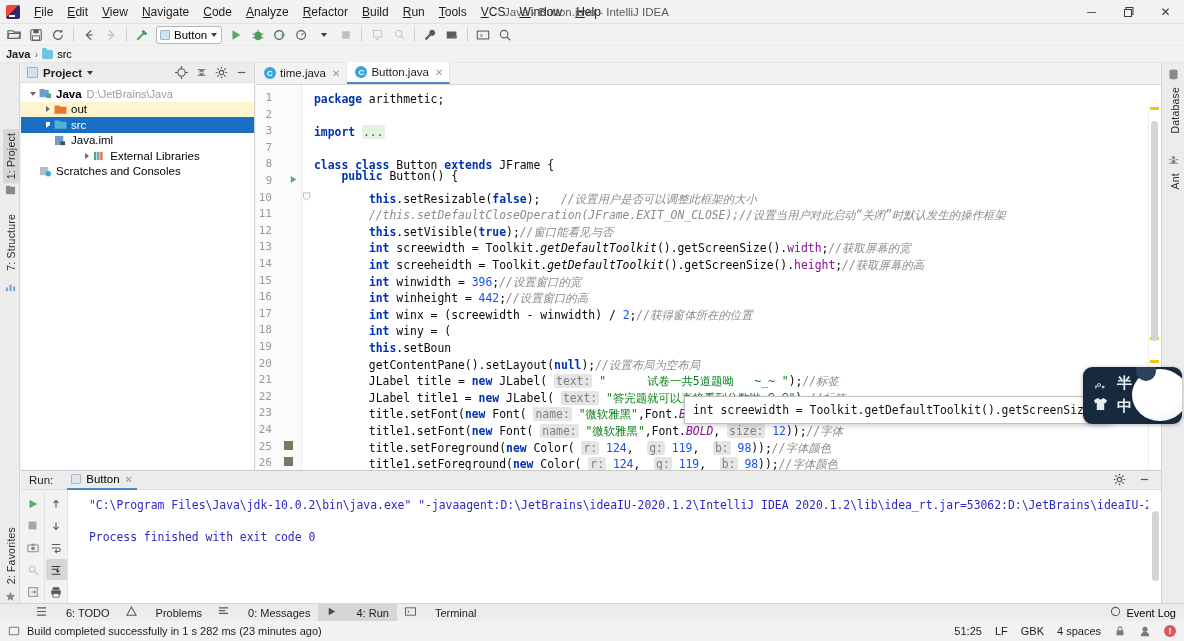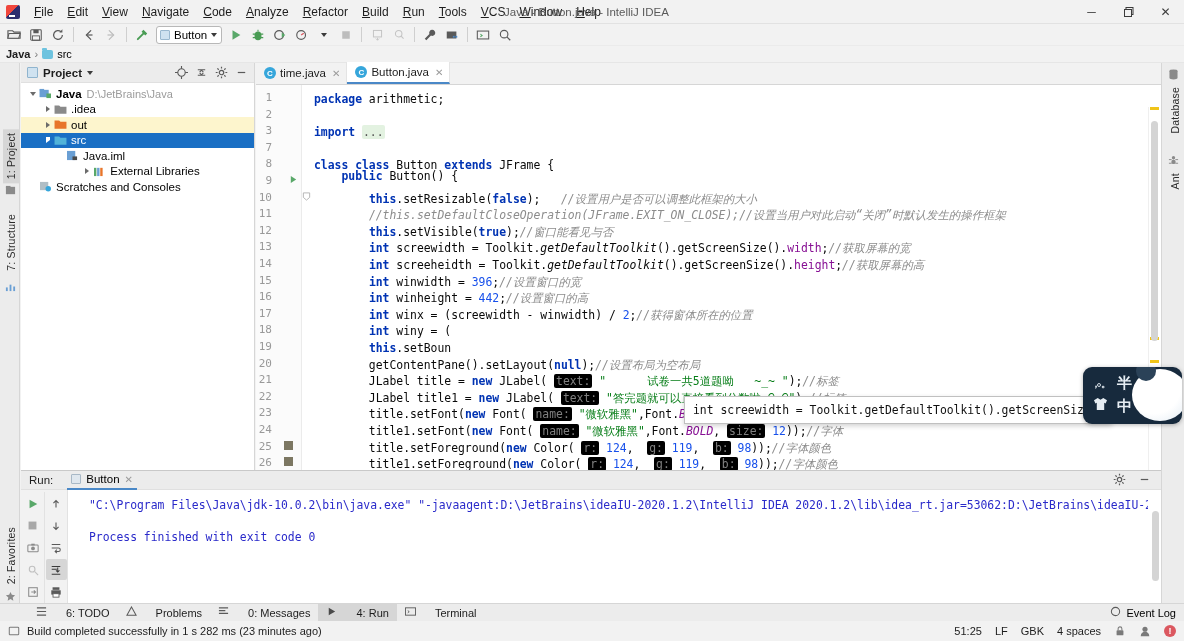--- a/index.html
+++ b/index.html
@@ -133,21 +133,21 @@
   .codeline {
     position:absolute; left:58px; white-space:pre; font-family:"DejaVu Sans Mono", monospace;
     font-size:11.4px; color:#080808; line-height:16.6px;
   }
   .kw  { color:#0033b3; font-weight:bold; }
   .cm  { color:#8c8c8c; font-style:italic; }
   .num { color:#1750eb; }
   .str { color:#067d17; }
   .fld { color:#871094; }
   .ital{ font-style:italic; }
-  .hint{ background:#000000; color:#808080; border-radius:2px; padding:0 2px; font-style:normal;}
+  .hint{ background:#e5e5e5; color:#808080; border-radius:2px; padding:0 2px; font-style:normal;}
   .fold { background:#e3f2e1; color:#555; border-radius:2px; padding:0 1px; }
 
   
   .tooltip {
     position:absolute; left:428px; top:311px; width:428px; height:28px;
     background:#fff; border:1px solid #c0c0c0; box-shadow:0 2px 5px rgba(0,0,0,0.18);
     display:flex; align-items:center; padding:0 8px;
     font-family:"DejaVu Sans Mono", monospace; font-size:11.4px; color:#111;
     white-space:nowrap; z-index:40;
   }
@@ -443,48 +443,39 @@
             <i></i>
           </span>
           <span class="ticon"><svg width="13" height="11" viewBox="0 0 14 12">
               <rect x="0.5" y="2" width="10" height="8" fill="#6a9fd4"></rect>
               <rect x="0.5" y="1" width="5" height="1.5" fill="#6a9fd4"></rect>
               <rect x="8" y="6" width="5" height="5" fill="#59a869"></rect>
             </svg></span>
           <span class="tlabel b">Java</span>
           <span class="tpath">D:\JetBrains\Java</span>
         </div>
-        <div class="trow" style="padding-left: 21px;">
-          <span class="twist">
-            <i></i>
-          </span>
-          <span class="ticon"><svg width="13" height="11" viewBox="0 0 14 12">
-              <path d="M0.5 1.5h5L7 3h6.5v7.5H0.5z" fill="#8a8a8a"></path>
-            </svg></span>
-          <span class="tlabel">.idea</span>
-        </div>
         <div class="trow hl" style="padding-left: 21px;">
           <span class="twist">
             <i></i>
           </span>
           <span class="ticon"><svg width="13" height="11" viewBox="0 0 14 12">
               <path d="M0.5 1.5h5L7 3h6.5v7.5H0.5z" fill="#e8752a"></path>
             </svg></span>
           <span class="tlabel">out</span>
         </div>
         <div class="trow sel" style="padding-left: 21px;">
           <span class="twist">
             <i></i>
           </span>
           <span class="ticon"><svg width="13" height="11" viewBox="0 0 14 12">
               <path d="M0.5 1.5h5L7 3h6.5v7.5H0.5z" fill="#52b3d9"></path>
             </svg></span>
           <span class="tlabel">src</span>
         </div>
-        <div class="trow" style="padding-left: 33px;">
+        <div class="trow" style="padding-left: 21px;">
           <span class="twist"></span>
           <span class="ticon"><svg width="13" height="11" viewBox="0 0 14 12">
               <rect x="1" y="1" width="9" height="10" fill="#6a9fd4"></rect>
               <rect x="7" y="7" width="5" height="4" fill="#4a4a4a"></rect>
             </svg></span>
           <span class="tlabel">Java.iml</span>
         </div>
         <div class="trow" style="padding-left: 6px; justify-content: center;">
           <span class="twist">
             <i></i>

